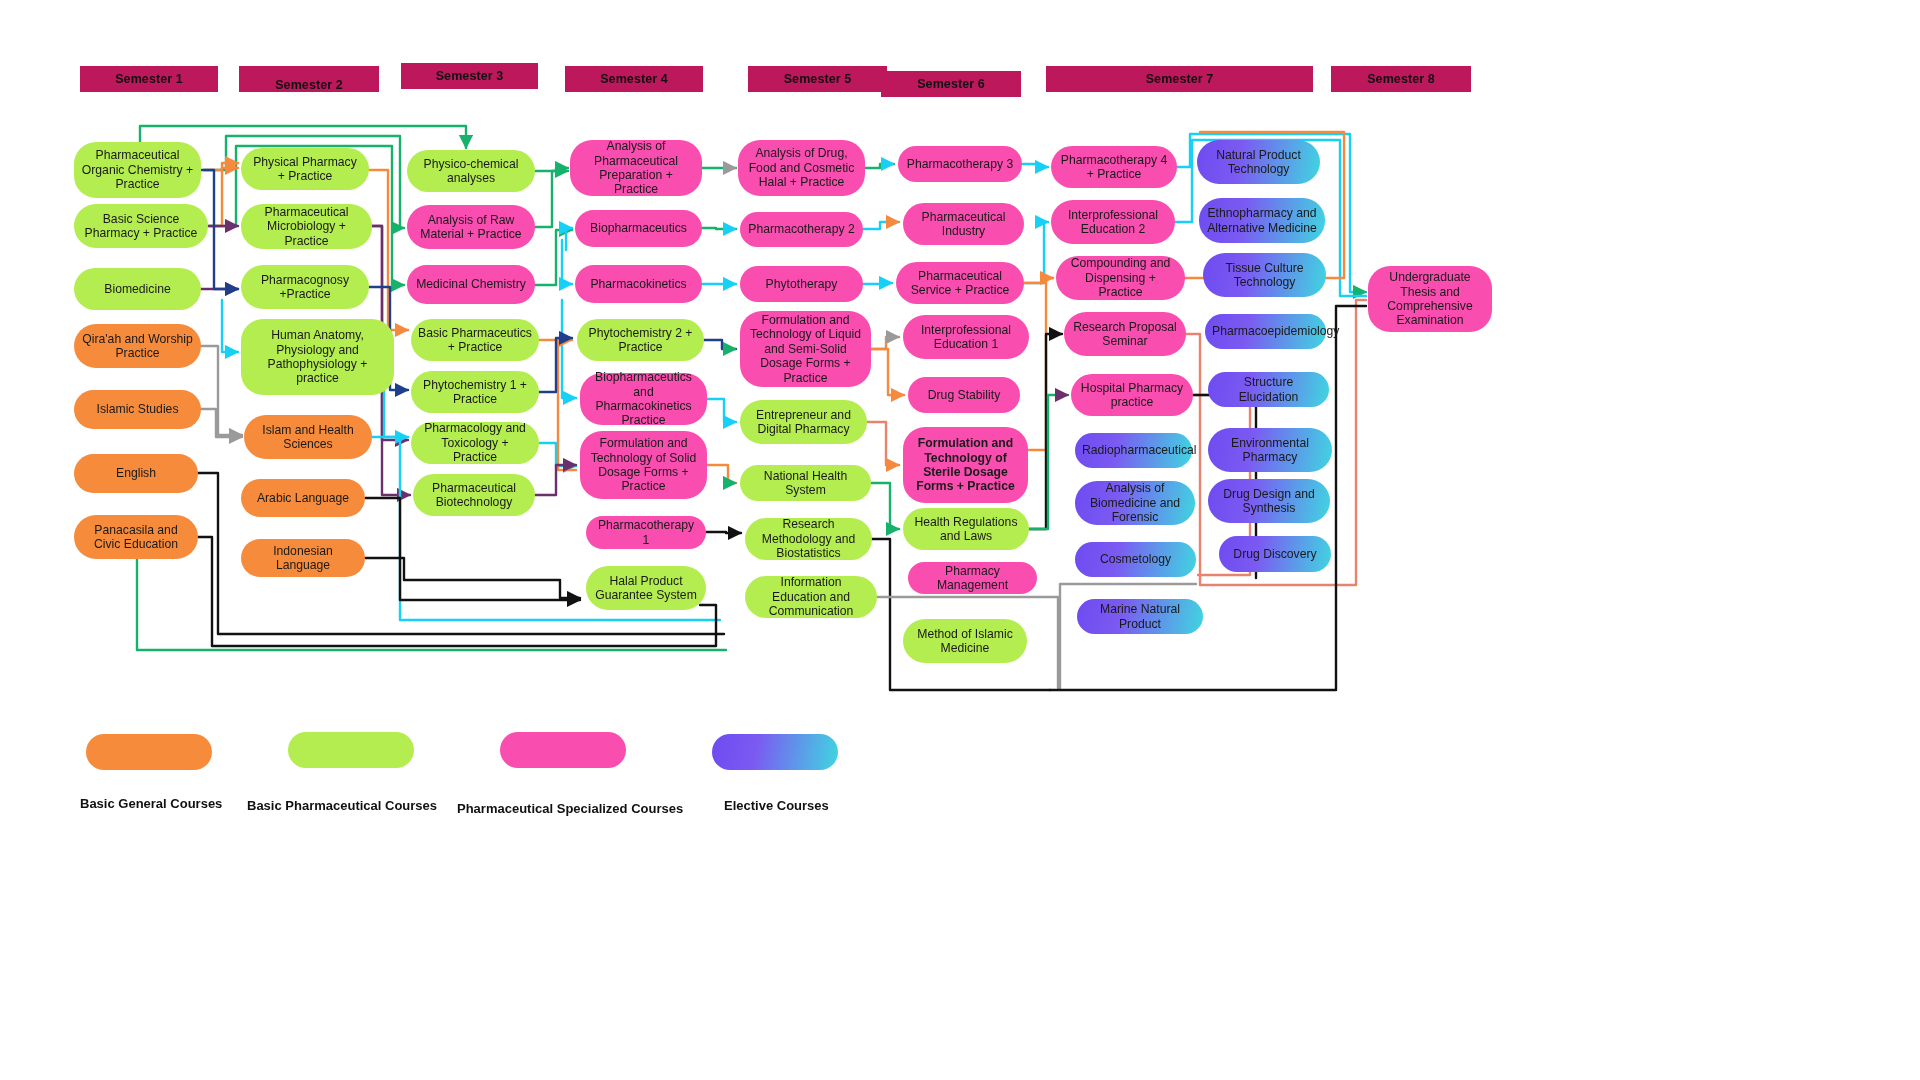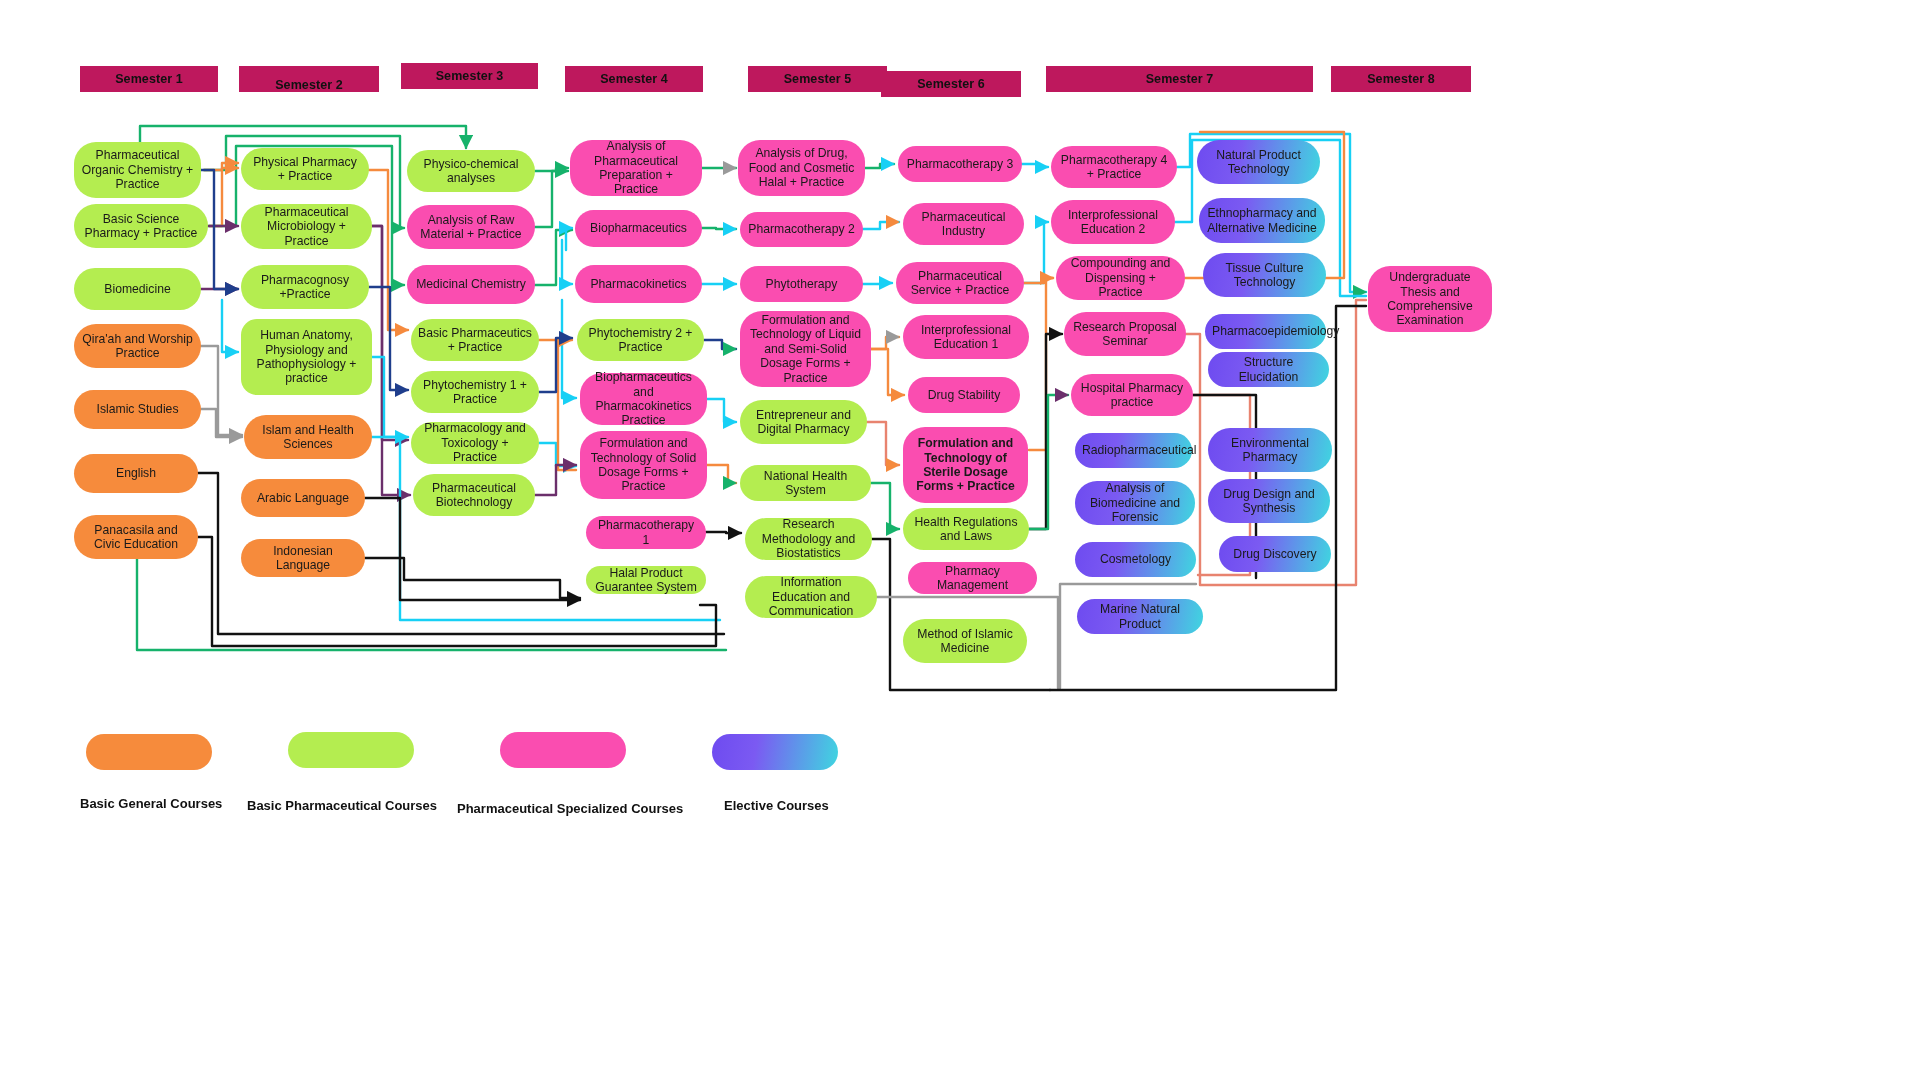--- a/index.html
+++ b/index.html
@@ -225,21 +225,21 @@
       </div>
       <div class="node cat-basic" style="left: 241px; top: 148px; width: 128px; height: 42px;">
         <span>Physical Pharmacy + Practice</span>
       </div>
       <div class="node cat-basic" style="left: 241px; top: 204px; width: 131px; height: 45px;">
         <span>Pharmaceutical Microbiology + Practice</span>
       </div>
       <div class="node cat-basic" style="left: 241px; top: 265px; width: 128px; height: 44px;">
         <span>Pharmacognosy +Practice</span>
       </div>
-      <div class="node cat-basic" style="left: 241px; top: 319px; width: 131px; height: 76px; border-radius: 16px;">
+      <div class="node cat-basic" style="left: 241px; top: 319px; width: 153px; height: 76px;">
         <span>Human Anatomy, Physiology and Pathophysiology + practice</span>
       </div>
       <div class="node cat-general" style="left: 244px; top: 415px; width: 128px; height: 44px;">
         <span>Islam and Health Sciences</span>
       </div>
       <div class="node cat-general" style="left: 241px; top: 479px; width: 124px; height: 38px;">
         <span>Arabic Language</span>
       </div>
       <div class="node cat-general" style="left: 241px; top: 539px; width: 124px; height: 38px;">
         <span>Indonesian Language</span>
@@ -279,21 +279,21 @@
       </div>
       <div class="node cat-special" style="left: 580px; top: 373px; width: 127px; height: 52px;">
         <span>Biopharmaceutics and Pharmacokinetics Practice</span>
       </div>
       <div class="node cat-special" style="left: 580px; top: 431px; width: 127px; height: 68px;">
         <span>Formulation and Technology of Solid Dosage Forms + Practice</span>
       </div>
       <div class="node cat-special" style="left: 586px; top: 516px; width: 120px; height: 33px;">
         <span>Pharmacotherapy 1</span>
       </div>
-      <div class="node cat-basic" style="left: 586px; top: 566px; width: 120px; height: 28px;">
+      <div class="node cat-basic" style="left: 586px; top: 566px; width: 120px; height: 44px;">
         <span>Halal Product Guarantee System</span>
       </div>
       <div class="node cat-special" style="left: 738px; top: 140px; width: 127px; height: 56px;">
         <span>Analysis of Drug, Food and Cosmetic Halal + Practice</span>
       </div>
       <div class="node cat-special" style="left: 740px; top: 212px; width: 123px; height: 35px;">
         <span>Pharmacotherapy 2</span>
       </div>
       <div class="node cat-special" style="left: 740px; top: 266px; width: 123px; height: 36px;">
         <span>Phytotherapy</span>
@@ -372,21 +372,21 @@
       </div>
       <div class="node cat-elective" style="left: 1199px; top: 198px; width: 126px; height: 45px;">
         <span>Ethnopharmacy and Alternative Medicine</span>
       </div>
       <div class="node cat-elective" style="left: 1203px; top: 253px; width: 123px; height: 44px;">
         <span>Tissue Culture Technology</span>
       </div>
       <div class="node cat-elective" style="left: 1205px; top: 314px; width: 121px; height: 35px;">
         <span>Pharmacoepidemiology</span>
       </div>
-      <div class="node cat-elective" style="left: 1208px; top: 352px; width: 121px; height: 35px;">
+      <div class="node cat-elective" style="left: 1208px; top: 372px; width: 121px; height: 35px;">
         <span>Structure Elucidation</span>
       </div>
       <div class="node cat-elective" style="left: 1208px; top: 428px; width: 124px; height: 44px;">
         <span>Environmental Pharmacy</span>
       </div>
       <div class="node cat-elective" style="left: 1208px; top: 479px; width: 122px; height: 44px;">
         <span>Drug Design and Synthesis</span>
       </div>
       <div class="node cat-elective" style="left: 1219px; top: 536px; width: 112px; height: 36px;">
         <span>Drug Discovery</span>

